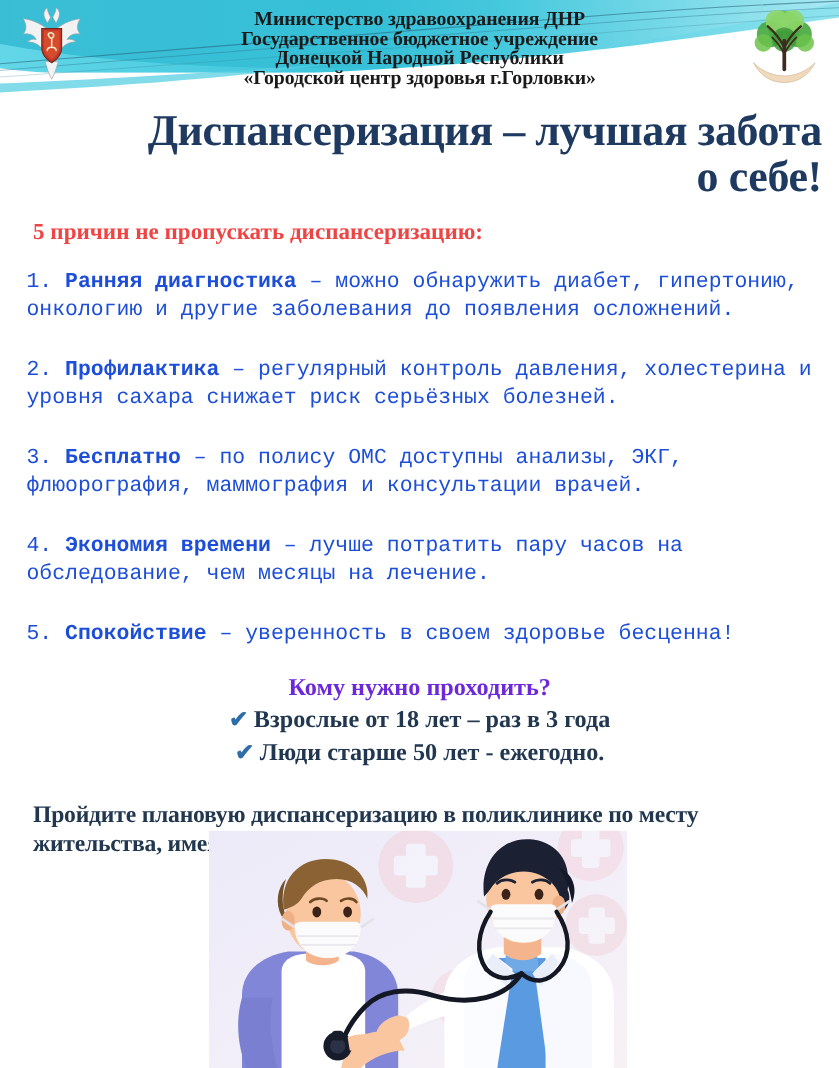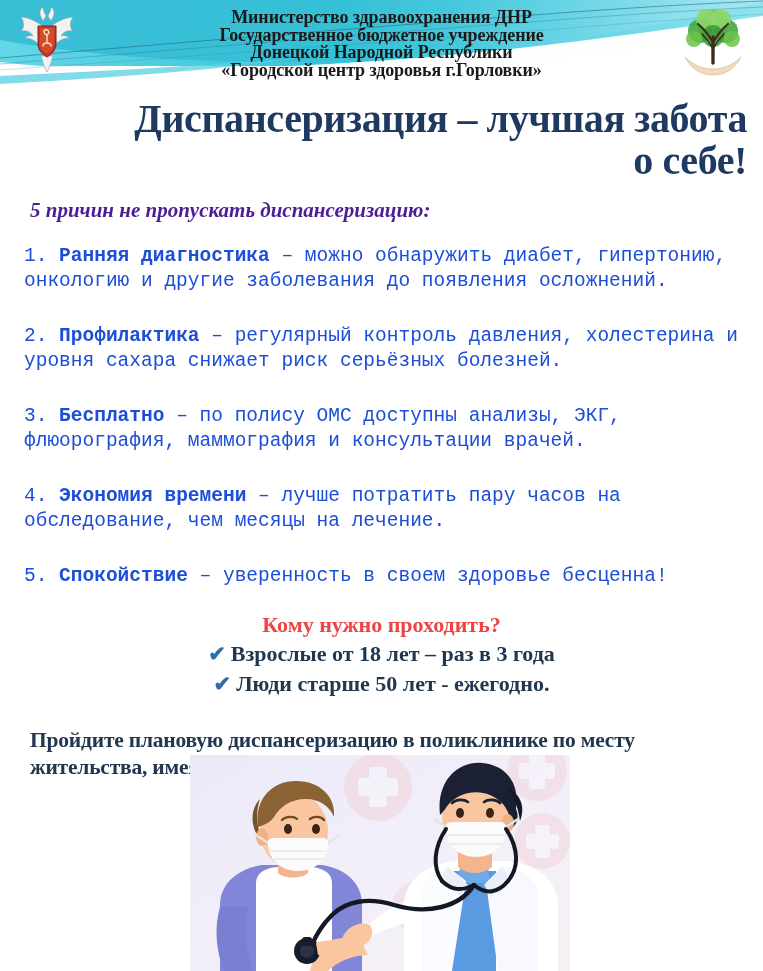--- a/index.html
+++ b/index.html
@@ -85,26 +85,25 @@
     letter-spacing: -0.4px;
   }
   .main-title .tl {
     display: block;
   }
 
   
   .red-subtitle {
     margin: 16px 0 0 0;
     padding-left: 30px;
-    color: #4c1d95;
+    color: #ef4444;
     font-family: "Liberation Serif", "DejaVu Serif", serif;
     font-weight: bold;
     font-size: 21px;
     line-height: 24px;
-    font-style: italic;
   }
 
   
   .reasons {
     margin: 22px 0 0 0;
     padding: 0 22px 0 24px;
   }
   .reason {
     margin: 0 0 30px 0;
     color: #1d4ed8;
@@ -129,21 +128,21 @@
   .who-block {
     margin: 22px 0 0 0;
     text-align: center;
     color: #21374f;
   }
   .who-heading {
     font-family: "Liberation Serif", "DejaVu Serif", serif;
     font-weight: bold;
     font-size: 22px;
     line-height: 28px;
-    color: #ef4444;
+    color: #6d28d9;
   }
   .who-item {
     font-family: "Liberation Serif", "DejaVu Serif", serif;
     font-weight: bold;
     font-size: 22px;
     line-height: 29px;
     color: #21374f;
     white-space: nowrap;
   }
   .who-item .check {

